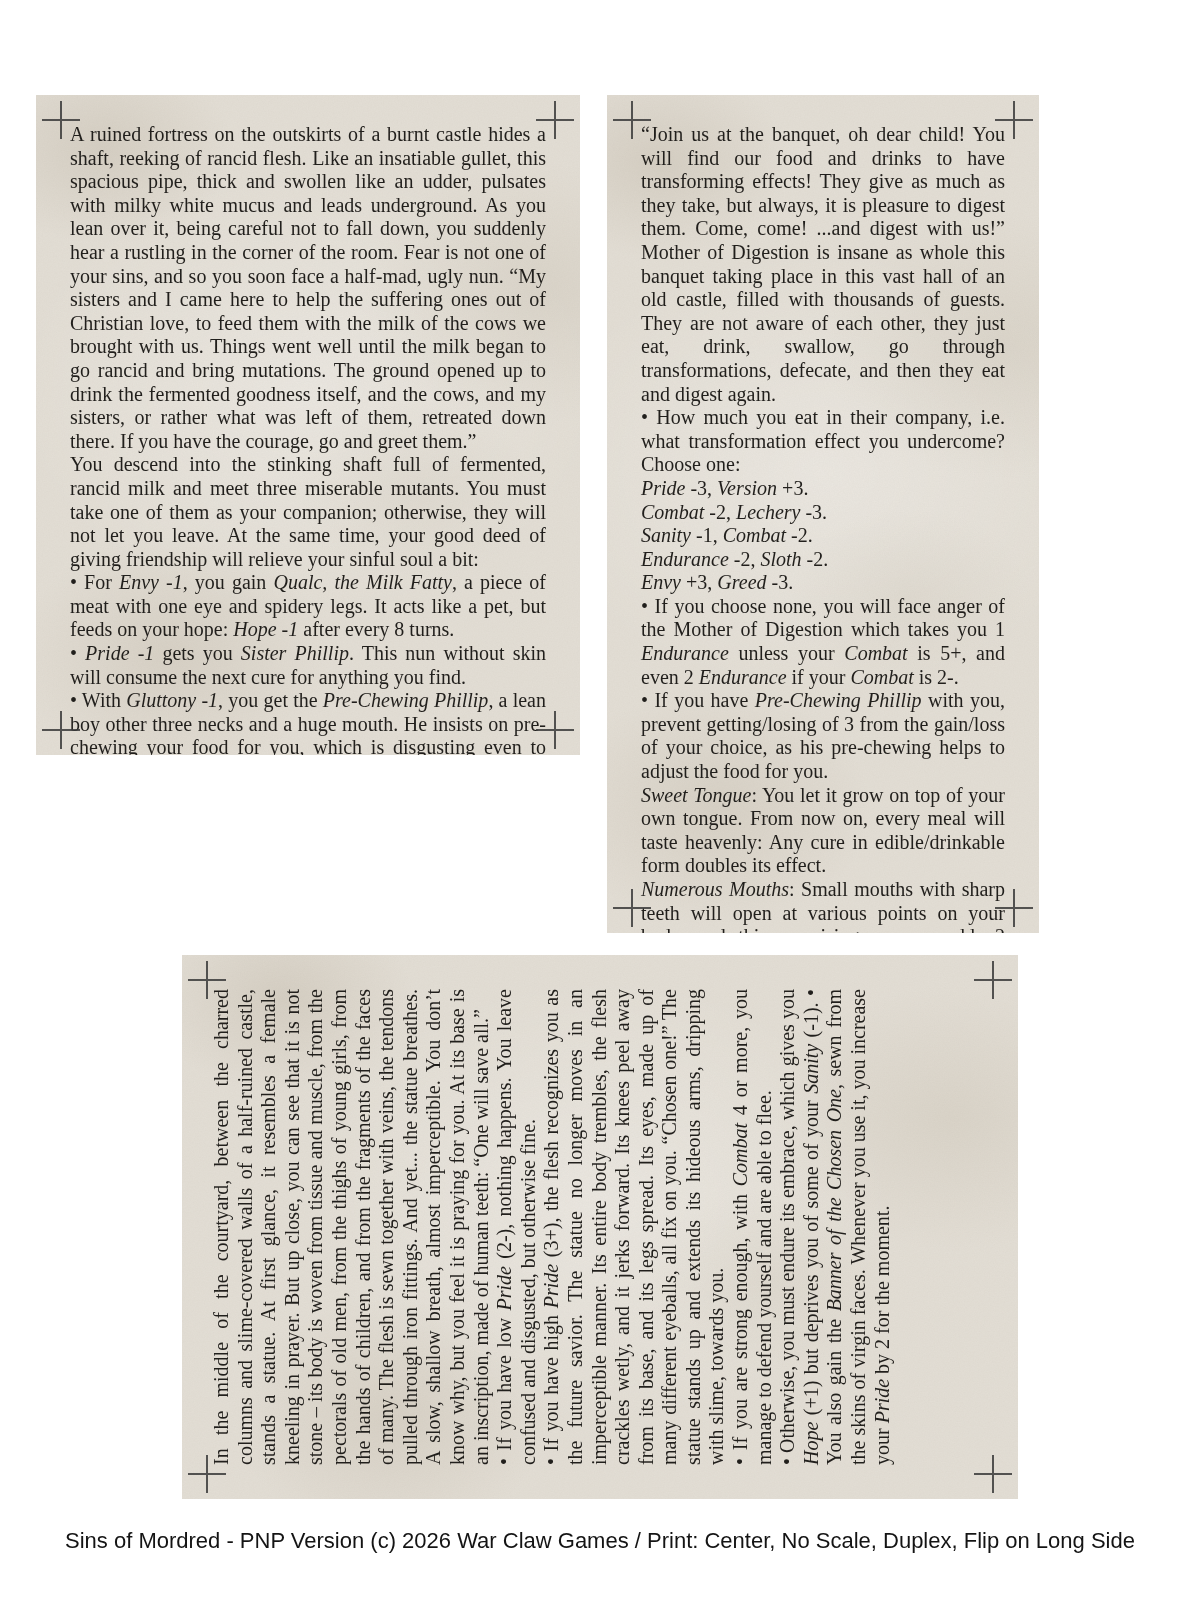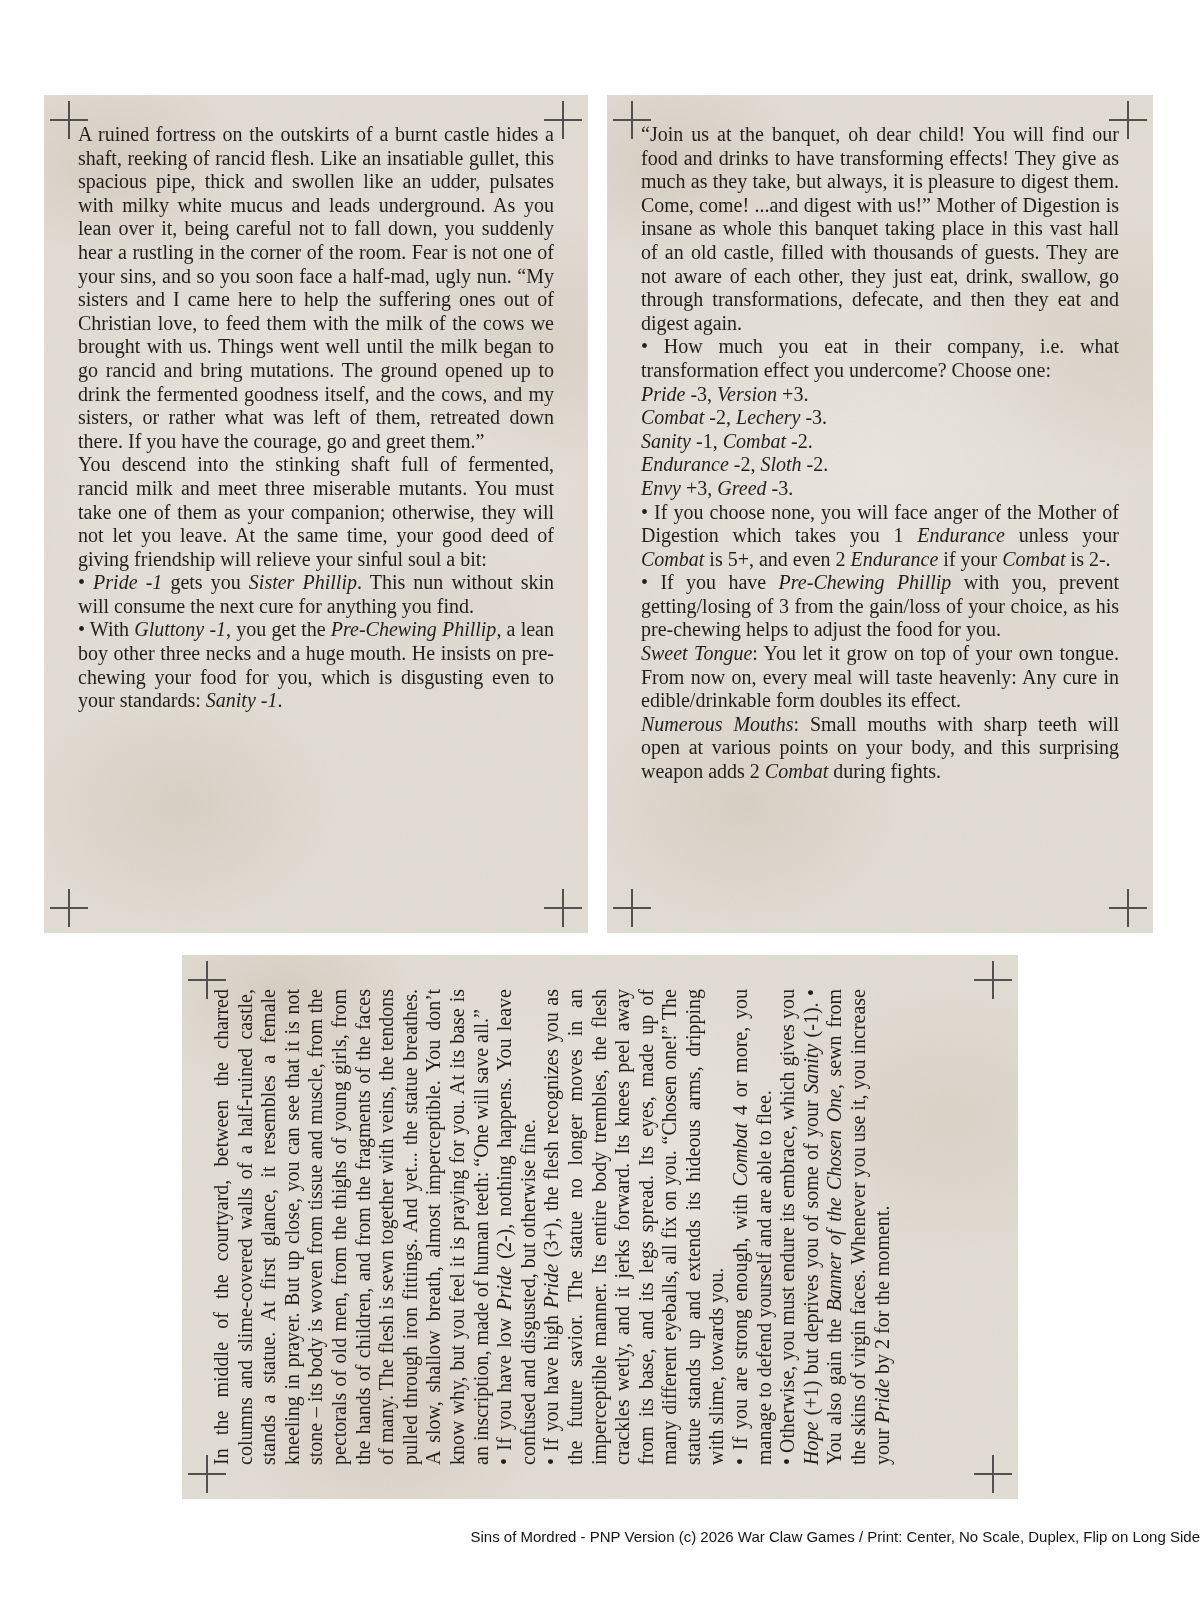--- a/index.html
+++ b/index.html
@@ -21,22 +21,22 @@
     position:absolute;
     background-color:var(--paper);
     background-image:
       radial-gradient(ellipse 220px 160px at 12% 8%,  rgba(176,165,146,.28), transparent 60%),
       radial-gradient(ellipse 300px 220px at 92% 30%, rgba(180,170,150,.20), transparent 60%),
       radial-gradient(ellipse 260px 200px at 25% 85%, rgba(172,160,140,.22), transparent 60%),
       radial-gradient(ellipse 200px 150px at 70% 60%, rgba(190,182,165,.18), transparent 60%),
       radial-gradient(ellipse 420px 320px at 50% 45%, rgba(255,255,255,.28), transparent 70%);
     overflow:hidden;
   }
-  .card-a{left:44px; top:95px;  width:544px; height:838px;}
-  .card-b{left:607px;top:95px;  width:546px; height:838px;}
+  .card-a{left:36px; top:95px;  width:544px; height:660px;}
+  .card-b{left:607px;top:95px;  width:432px; height:838px;}
   .card-c{left:182px;top:955px; width:836px; height:544px;}
   .grain{
     position:absolute;left:0;top:0;width:100%;height:100%;
     opacity:.45;pointer-events:none;
   }
   .cm{position:absolute;width:38px;height:38px;opacity:.85;z-index:3;}
   .cm::before{content:"";position:absolute;left:0;right:0;top:18px;height:1.5px;background:var(--crop);}
   .cm::after{content:"";position:absolute;top:0;bottom:0;left:18px;width:1.5px;background:var(--crop);}
   .cm.tl{top:6px;left:6px;}
   .cm.tr{top:6px;right:6px;}
@@ -55,23 +55,23 @@
   .rot{
     position:absolute;left:0;top:544px;
     width:544px;height:836px;
     transform:rotate(-90deg);
     transform-origin:0 0;
     z-index:2;
   }
   .footer{
     position:absolute;
     left:0;right:0;top:1528px;
-    text-align:right;
+    text-align:center;
     font-family:"Liberation Sans", sans-serif;
-    font-size:15px;
+    font-size:22px;
     color:#141414;
   }
 </style>
 </head>
 <body>
 
 <div class="page">
 
   <section class="card card-a">
     <svg class="grain" aria-hidden="true">
@@ -81,20 +81,21 @@
         </filter>
       <rect width="100%" height="100%" filter="url(#gfa)"></rect>
     </svg>
     <span class="cm tl"></span>
     <span class="cm tr"></span>
     <span class="cm bl"></span>
     <span class="cm br"></span>
     <div class="card-text">
         <p><span>A ruined fortress on the outskirts of a burnt castle hides a shaft, reeking of rancid flesh. Like an insatiable gullet, this spacious pipe, thick and swollen like an udder, pulsates with milky white mucus and leads underground. As you lean over it, being careful not to fall down, you suddenly hear a rustling in the corner of the room. Fear is not one of your sins, and so you soon face a half-mad, ugly nun. “My sisters and I came here to help the suffering ones out of Christian love, to feed them with the milk of the cows we brought with us. Things went well until the milk began to go rancid and bring mutations. The ground opened up to drink the fermented goodness itself, and the cows, and my sisters, or rather what was left of them, retreated down there. If you have the courage, go and greet them.”</span></p>
         <p><span>You descend into the stinking shaft full of fermented, rancid milk and meet three miserable mutants. You must take one of them as your companion; otherwise, they will not let you leave. At the same time, your good deed of giving friendship will relieve your sinful soul a bit:</span></p>
+        <p><span>• For </span><i>Envy -1</i><span>, you gain </span><i>Qualc, the Milk Fatty</i><span>, a piece of meat with one eye and spidery legs. It acts like a pet, but feeds on your hope: </span><i>Hope -1</i><span> after every 8 turns.</span></p>
         <p><span>• </span><i>Pride -1</i><span> gets you </span><i>Sister Phillip</i><span>. This nun without skin will consume the next cure for anything you find.</span></p>
         <p><span>• With </span><i>Gluttony -1</i><span>, you get the </span><i>Pre-Chewing Phillip</i><span>, a lean boy other three necks and a huge mouth. He insists on pre-chewing your food for you, which is disgusting even to your standards: </span><i>Sanity -1</i><span>.</span></p>
       </div>
   </section>
 
   <section class="card card-b">
     <svg class="grain" aria-hidden="true">
       <filter id="gfb">
           <feTurbulence type="fractalNoise" baseFrequency="0.8" numOctaves="3" seed="9"></feTurbulence>
         <feColorMatrix type="matrix" values="0 0 0 0 0.42  0 0 0 0 0.39  0 0 0 0 0.33  0 0 0 0.22 0"></feColorMatrix>

